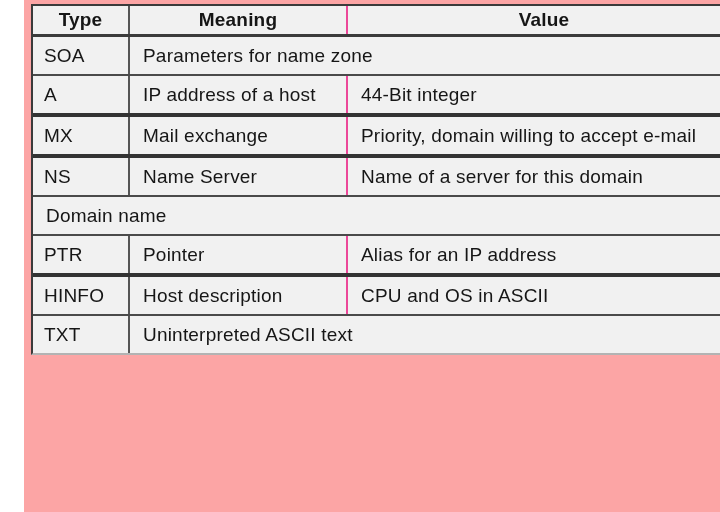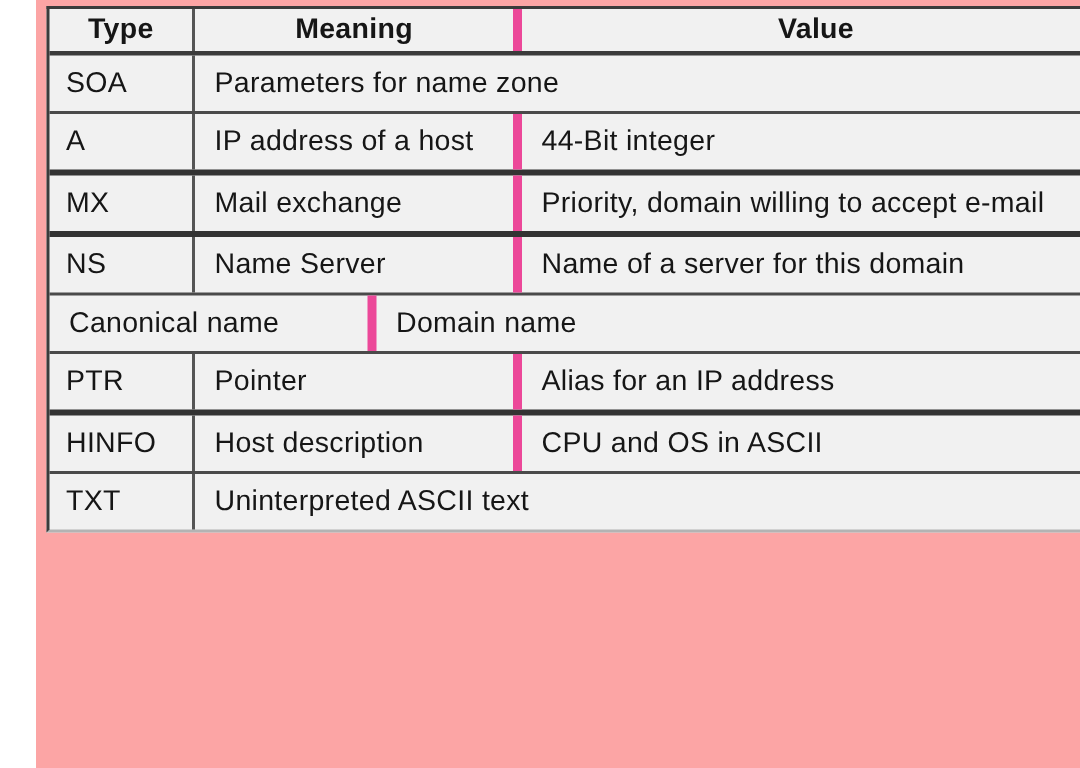--- a/index.html
+++ b/index.html
@@ -60,21 +60,21 @@
     justify-content: center;
     padding: 0;
   }
   .c1 {
     width: 97px;
     border-right: 2px solid #555555;
     padding-left: 11px;
   }
   .c2 {
     width: 218px;
-    border-right: 6px solid #ec4899;
+    border-right: 2px solid #ec4899;
     padding-left: 13px;
   }
   .c3 {
     flex: 1;
     padding-left: 13px;
     border-radius: 10px;
   }
   .header .c1, .header .c2, .header .c3 {
     padding-left: 0;
   }
@@ -108,21 +108,20 @@
       <div class="cell c3">Priority, domain willing to accept e-mail</div>
     </div>
 
     <div class="row">
       <div class="cell c1">NS</div>
       <div class="cell c2">Name Server</div>
       <div class="cell c3">Name of a server for this domain</div>
     </div>
 
     <div class="row">
-      <div class="cell c2">Canonical name</div>
       <div class="cell c3">Domain name</div>
     </div>
 
     <div class="row thick">
       <div class="cell c1">PTR</div>
       <div class="cell c2">Pointer</div>
       <div class="cell c3">Alias for an IP address</div>
     </div>
 
     <div class="row">

